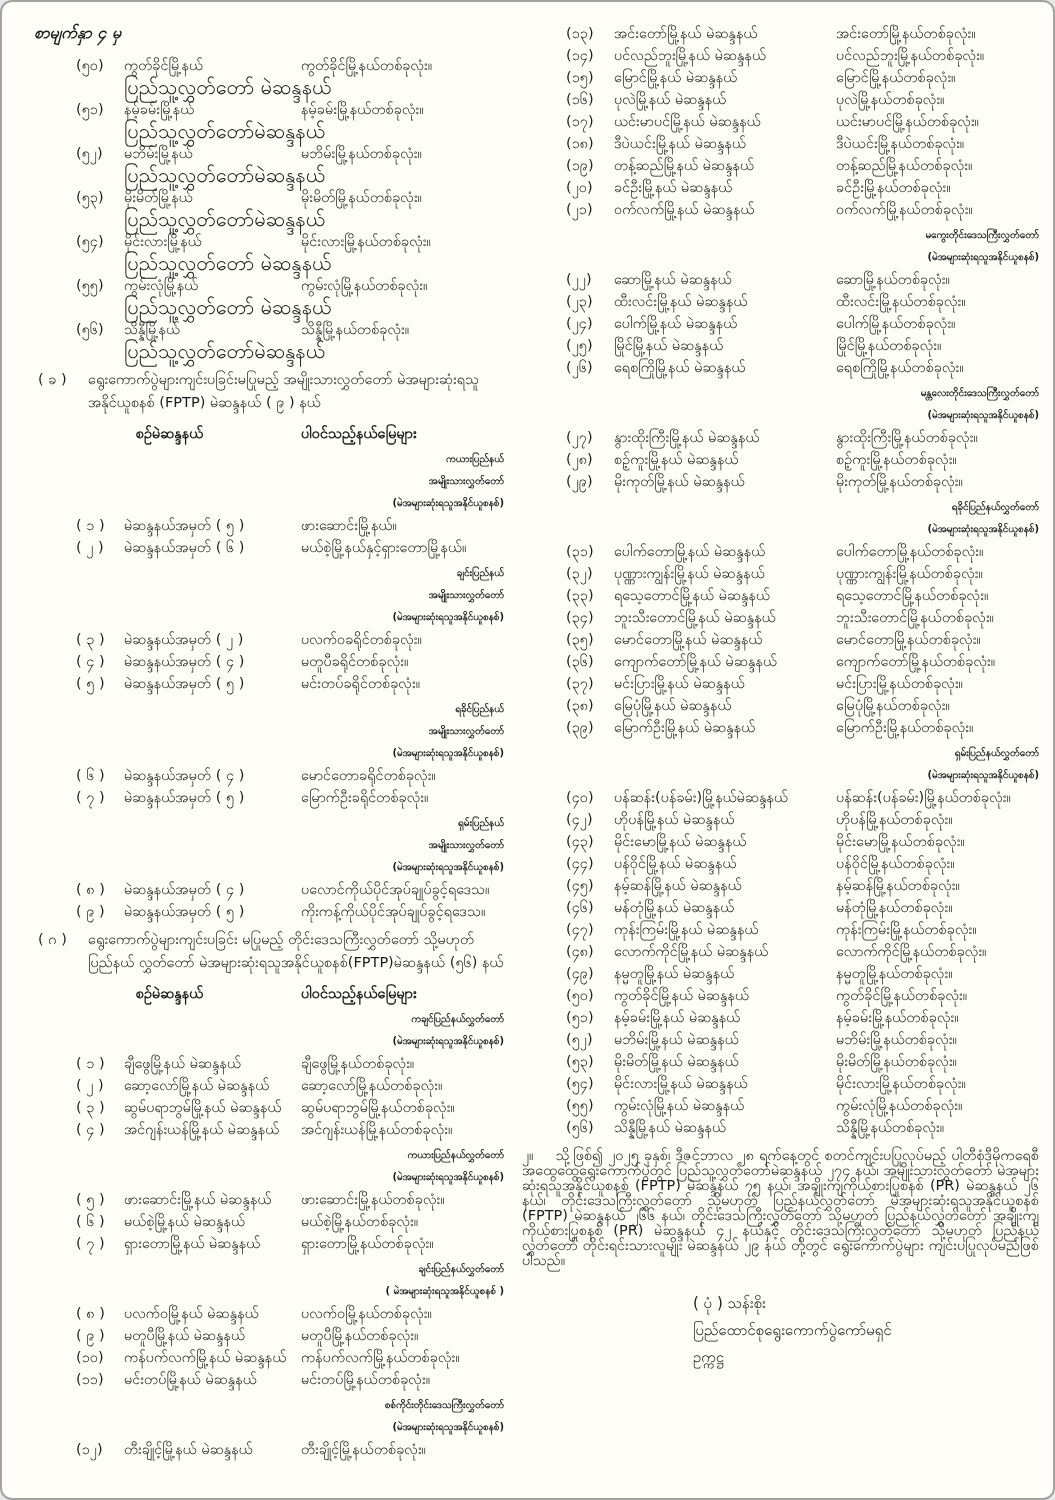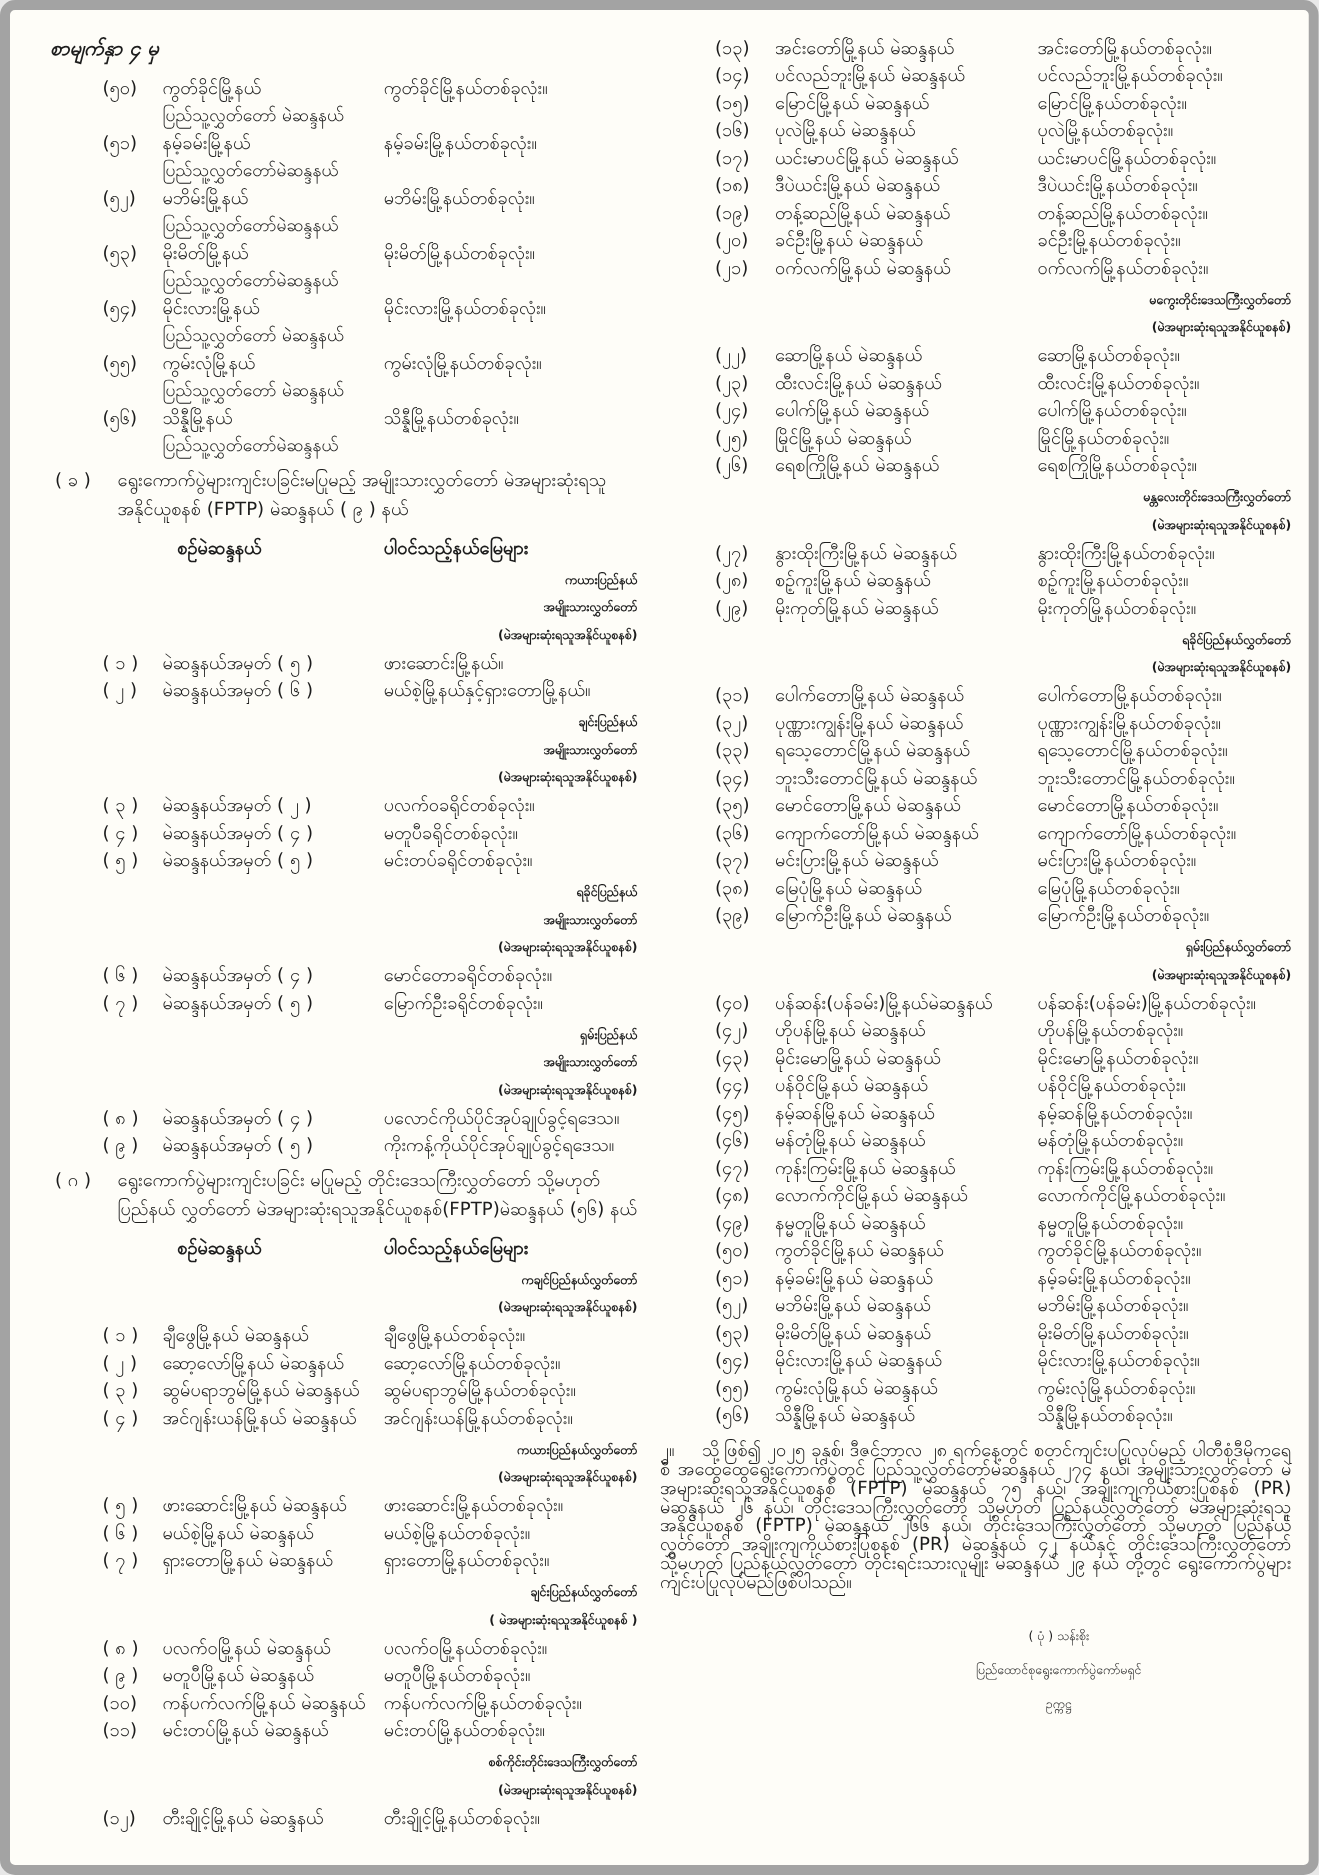--- a/index.html
+++ b/index.html
@@ -2,58 +2,58 @@
 <html><head>
 <meta charset="utf-8">
 <style>
   html,body { margin:0; padding:0; background:#e8e8e8; }
   .page {
     position:relative;
     width:1055px; height:1500px;
     box-sizing:border-box;
     margin:0 auto;
     background:#fefdf8;
-    border:8px solid #a3a3a3;
+    border:2px solid #a3a3a3;
     border-radius:12px;
     overflow:hidden;
     font-family:"DejaVu Sans", sans-serif;
     color:#1c1c1c;
     display:flex;
     gap:18px;
     padding:20px 14px 8px 30px;
   }
   .col { box-sizing:border-box; }
   .left-col  { width:472px; flex:none; }
   .right-col { flex:1; min-width:0; }
 
   .pagenote { font-style:italic; font-weight:bold; font-size:16px; margin:0 0 8px 2px; }
 
   .row { display:flex; margin-left:44px; line-height:22px; font-size:14.5px; }
   .row .num  { width:48px; flex:none; white-space:nowrap; }
   .row .name { flex:1; white-space:nowrap; padding-right:4px; }
   .row .area { width:203px; flex:none; white-space:nowrap; }
 
-  .subline { margin-left:92px; line-height:22px; font-size:14px; white-space:nowrap; }
+  .subline { margin-left:92px; line-height:22px; font-size:20px; white-space:nowrap; }
 
   .heading { margin:4px 0 0 92px; font-weight:bold; font-size:10px; line-height:22px;text-align:right; }
   .heading div { white-space:nowrap; }
 
   .section { display:flex; margin:6px 0 4px 6px; font-size:14.5px; line-height:23px; }
   .section .label { width:50px; flex:none; }
   .section .text  { flex:1; }
 
   .colhead { display:flex; margin:8px 0 2px 44px; font-weight:bold; font-size:14.5px; line-height:22px; }
   .colhead .h-serial { width:76px; flex:none;text-align:right; }
   .colhead .h-const  { flex:1; }
   .colhead .h-areas  { width:203px; flex:none; }
 
   .footer-para { margin:10px 0 0 0; font-size:14.5px; line-height:15px; text-align:justify; }
   .footer-para .pnum { margin-right:22px; }
 
-  .signature { margin:22px 26px 16px auto; text-align:center; font-size:10px; line-height:27px; width:320px; }
+  .signature { margin:22px 26px 16px auto; text-align:left; font-size:15px; line-height:27px; width:320px; }
   .signature div { white-space:nowrap; }
 </style>
 </head>
 <body>
 
 <div class="page">
   <div class="col left-col">
       <div class="pagenote">စာမျက်နှာ ၄ မှ</div>
       <div class="row">
         <span class="num">(၅၀)</span>

